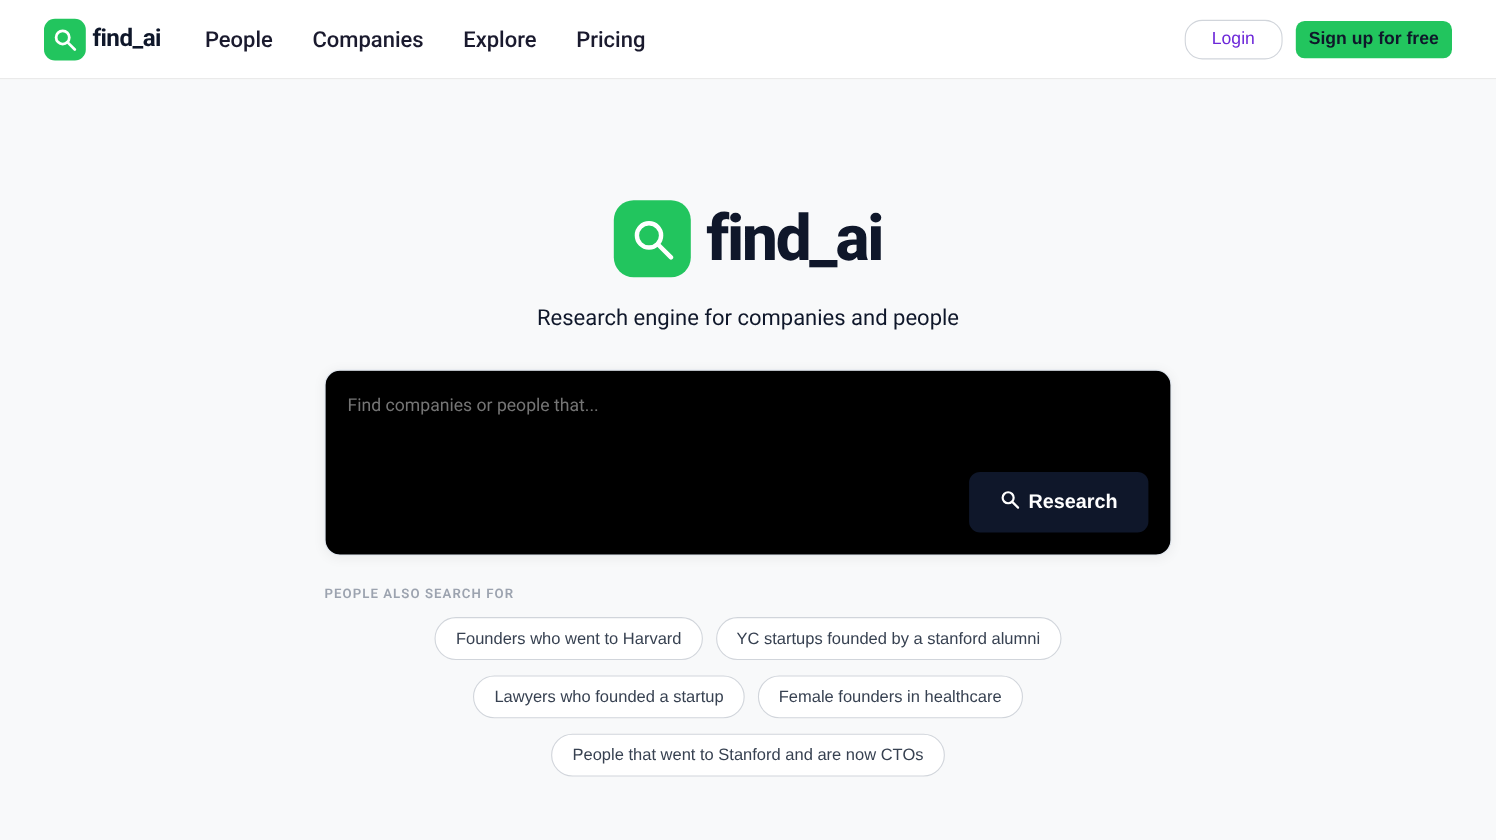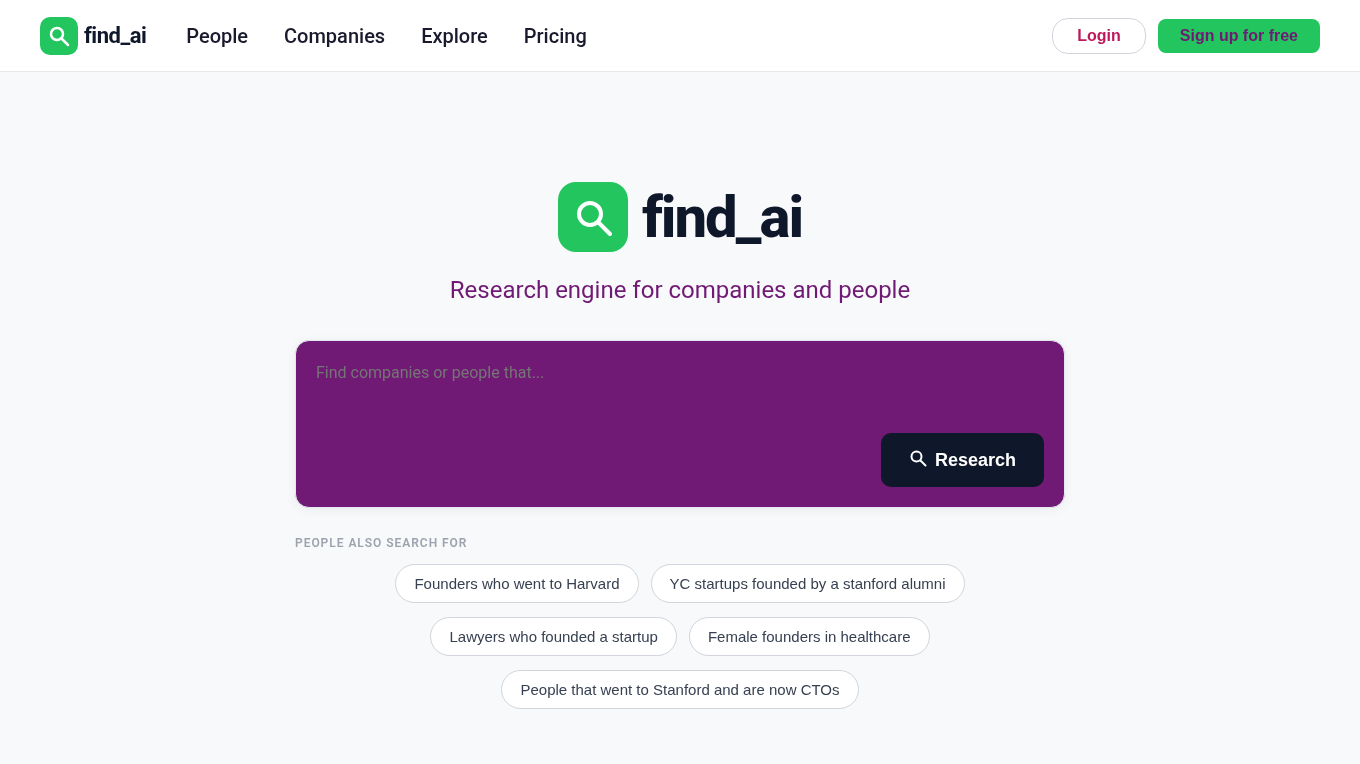--- a/index.html
+++ b/index.html
@@ -80,33 +80,33 @@
       align-items: center;
       gap: 12px;
     }
 
     .btn-login {
       padding: 8px 24px;
       border: 1.5px solid #d1d5db;
       border-radius: 16px;
       background: #fff;
       font-size: 16px;
-      font-weight: 700;
-      color: #be185d;
+      font-weight: 400;
+      color: #6d28d9;
       cursor: pointer;
     }
 
     .btn-signup {
-      padding: 8px 22px;
+      padding: 8px 12px;
       border: none;
       border-radius: 8px;
       background: #22c55e;
       font-size: 16px;
       font-weight: 600;
-      color: #701a75;
+      color: #0f172a;
       cursor: pointer;
     }
 
     
     .main {
       display: flex;
       flex-direction: column;
       align-items: center;
       padding-top: 110px;
     }
@@ -133,30 +133,30 @@
     }
 
     .hero-logo-text {
       font-size: 58px;
       font-weight: 800;
       color: #0f172a;
       letter-spacing: -2px;
     }
 
     .hero-tagline {
-      font-size: 24px;
-      color: #701a75;
+      font-size: 20px;
+      color: #0f172a;
       margin-bottom: 36px;
       font-weight: 400;
     }
 
     
     .search-container {
       width: 770px;
-      background: #701a75;
+      background: #000000;
       border: 1.5px solid #e2e8f0;
       border-radius: 14px;
       padding: 20px 20px 20px 20px;
       box-shadow: 0 2px 12px rgba(0,0,0,0.06);
       margin-bottom: 28px;
     }
 
     .search-textarea {
       width: 100%;
       border: none;

